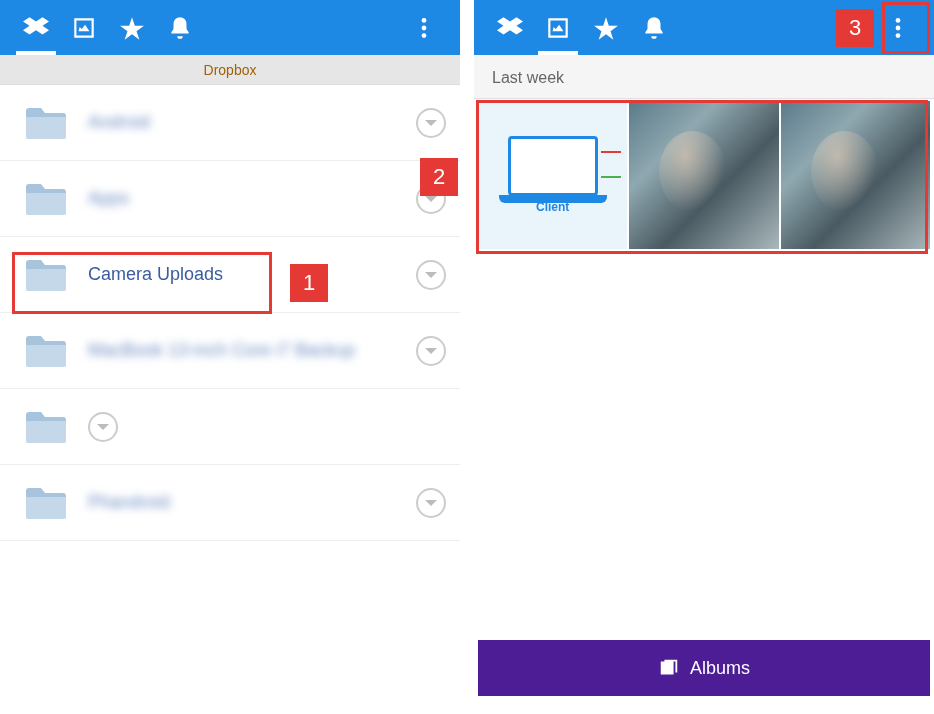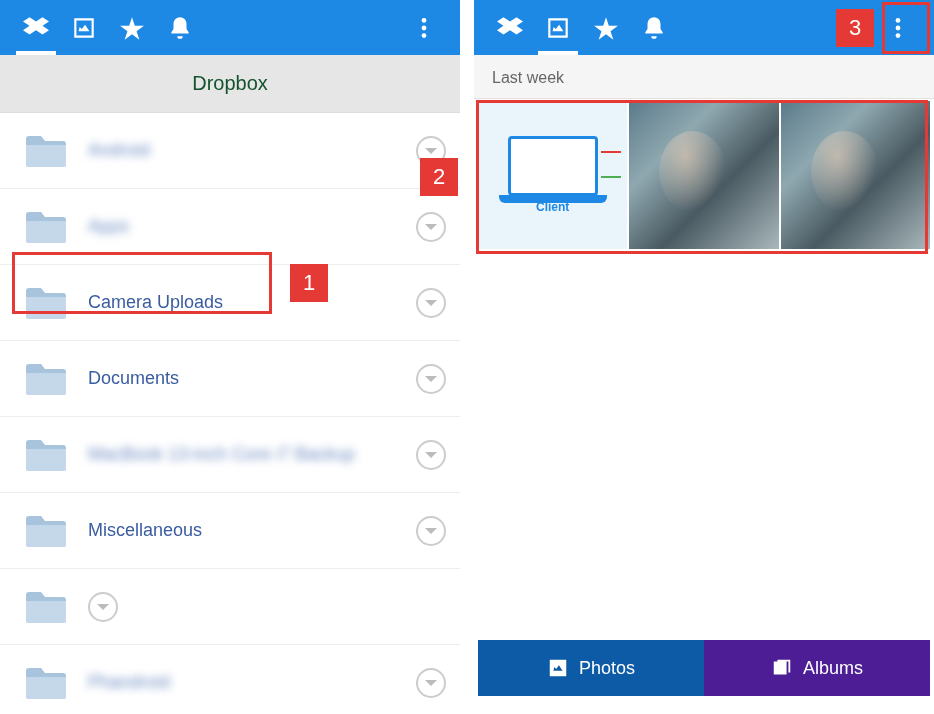--- a/index.html
+++ b/index.html
@@ -6,21 +6,21 @@
 body { font-family: -apple-system, Helvetica, Arial, sans-serif; background: #fff; width: 934px; height: 714px; overflow: hidden; }
 .container { display: flex; width: 934px; height: 714px; }
 .panel { width: 460px; height: 714px; position: relative; }
 .panel-left { margin-right: 14px; }
 .topbar { background: #1E88E5; height: 55px; display: flex; align-items: center; padding: 0 12px; position: relative; }
 .topbar .tab-icon { width: 48px; height: 55px; display: flex; align-items: center; justify-content: center; color: #fff; position: relative; }
 .topbar .tab-icon.active::after { content: ''; position: absolute; bottom: 0; left: 4px; right: 4px; height: 4px; background: #fff; }
 .topbar .spacer { flex: 1; }
 .topbar svg { fill: #fff; width: 26px; height: 26px; }
 
-.header-title { background: #e6e6e6; height: 58px; display: flex; align-items: center; justify-content: center; font-size: 20px; color: #14532d; border-bottom: 1px solid #ddd; }
+.header-title { background: #e6e6e6; height: 30px; display: flex; align-items: center; justify-content: center; font-size: 14px; color: #a16207; border-bottom: 1px solid #ddd; }
 
 .file-list { background: #fff; }
 .file-row { height: 76px; display: flex; align-items: center; padding: 0 14px 0 24px; border-bottom: 1px solid #eee; position: relative; }
 .folder-icon { width: 44px; height: 36px; margin-right: 20px; flex-shrink: 0; }
 .folder-icon svg { width: 44px; height: 36px; }
 .file-name { font-size: 18px; color: #3a5ca0; flex: 1; }
 .file-name.blurred { filter: blur(4px); color: #6b8bc2; }
 .chevron-circle { width: 30px; height: 30px; border: 2px solid #ccc; border-radius: 50%; display: flex; align-items: center; justify-content: center; }
 .chevron-circle svg { width: 14px; height: 10px; fill: #bbb; }
 
@@ -131,49 +131,21 @@
             </svg>
     </span>
         </div>
         <div class="file-row">
     <span class="folder-icon">
       <svg viewBox="0 0 44 36">
               <path fill="#a8c4dc" d="M2 6c0-2 1-3 3-3h12l4 5h18c2 0 3 1 3 3v20c0 2-1 3-3 3H5c-2 0-3-1-3-3V6z"></path>
               <path fill="#c4d8ea" d="M2 12h40v19c0 2-1 3-3 3H5c-2 0-3-1-3-3V12z"></path>
             </svg>
     </span>
-    <span class="file-name ">Documents</span>
-    <span class="chevron-circle">
-      <svg viewBox="0 0 14 10">
-              <path d="M1 2l6 6 6-6"></path>
-            </svg>
-    </span>
-        </div>
-        <div class="file-row">
-    <span class="folder-icon">
-      <svg viewBox="0 0 44 36">
-              <path fill="#a8c4dc" d="M2 6c0-2 1-3 3-3h12l4 5h18c2 0 3 1 3 3v20c0 2-1 3-3 3H5c-2 0-3-1-3-3V6z"></path>
-              <path fill="#c4d8ea" d="M2 12h40v19c0 2-1 3-3 3H5c-2 0-3-1-3-3V12z"></path>
-            </svg>
-    </span>
     <span class="file-name blurred">MacBook 13-inch Core i7 Backup</span>
-    <span class="chevron-circle">
-      <svg viewBox="0 0 14 10">
-              <path d="M1 2l6 6 6-6"></path>
-            </svg>
-    </span>
-        </div>
-        <div class="file-row">
-    <span class="folder-icon">
-      <svg viewBox="0 0 44 36">
-              <path fill="#a8c4dc" d="M2 6c0-2 1-3 3-3h12l4 5h18c2 0 3 1 3 3v20c0 2-1 3-3 3H5c-2 0-3-1-3-3V6z"></path>
-              <path fill="#c4d8ea" d="M2 12h40v19c0 2-1 3-3 3H5c-2 0-3-1-3-3V12z"></path>
-            </svg>
-    </span>
-    <span class="file-name ">Miscellaneous</span>
     <span class="chevron-circle">
       <svg viewBox="0 0 14 10">
               <path d="M1 2l6 6 6-6"></path>
             </svg>
     </span>
         </div>
         <div class="file-row">
     <span class="folder-icon">
       <svg viewBox="0 0 44 36">
               <path fill="#a8c4dc" d="M2 6c0-2 1-3 3-3h12l4 5h18c2 0 3 1 3 3v20c0 2-1 3-3 3H5c-2 0-3-1-3-3V6z"></path>
@@ -250,26 +222,20 @@
       </div>
       <div class="photo-item graffiti"></div>
       <div class="photo-item graffiti"></div>
     </div>
 
     <div class="highlight-box" style="top:2px; right:4px; width:48px; height:52px;"></div>
     <div class="callout" style="top:9px; right:60px;">3</div>
     <div class="highlight-box" style="top:100px; left:2px; right:6px; height:154px;"></div>
 
     <div class="bottom-tabs">
-      <div class="bottom-tab photos">
-        <svg viewBox="0 0 24 24">
-            <path d="M21 3H3v18h18V3zM8 11l2 2 3-4 4 6H7l1-4z"></path>
-          </svg>
-        <span>Photos</span>
-      </div>
       <div class="bottom-tab albums">
         <svg viewBox="0 0 24 24">
             <path d="M3 5h14v14H3V5zm16-2v14h2V3H7v2h12z"></path>
           </svg>
         <span>Albums</span>
       </div>
     </div>
   </div>
 
 </div>

